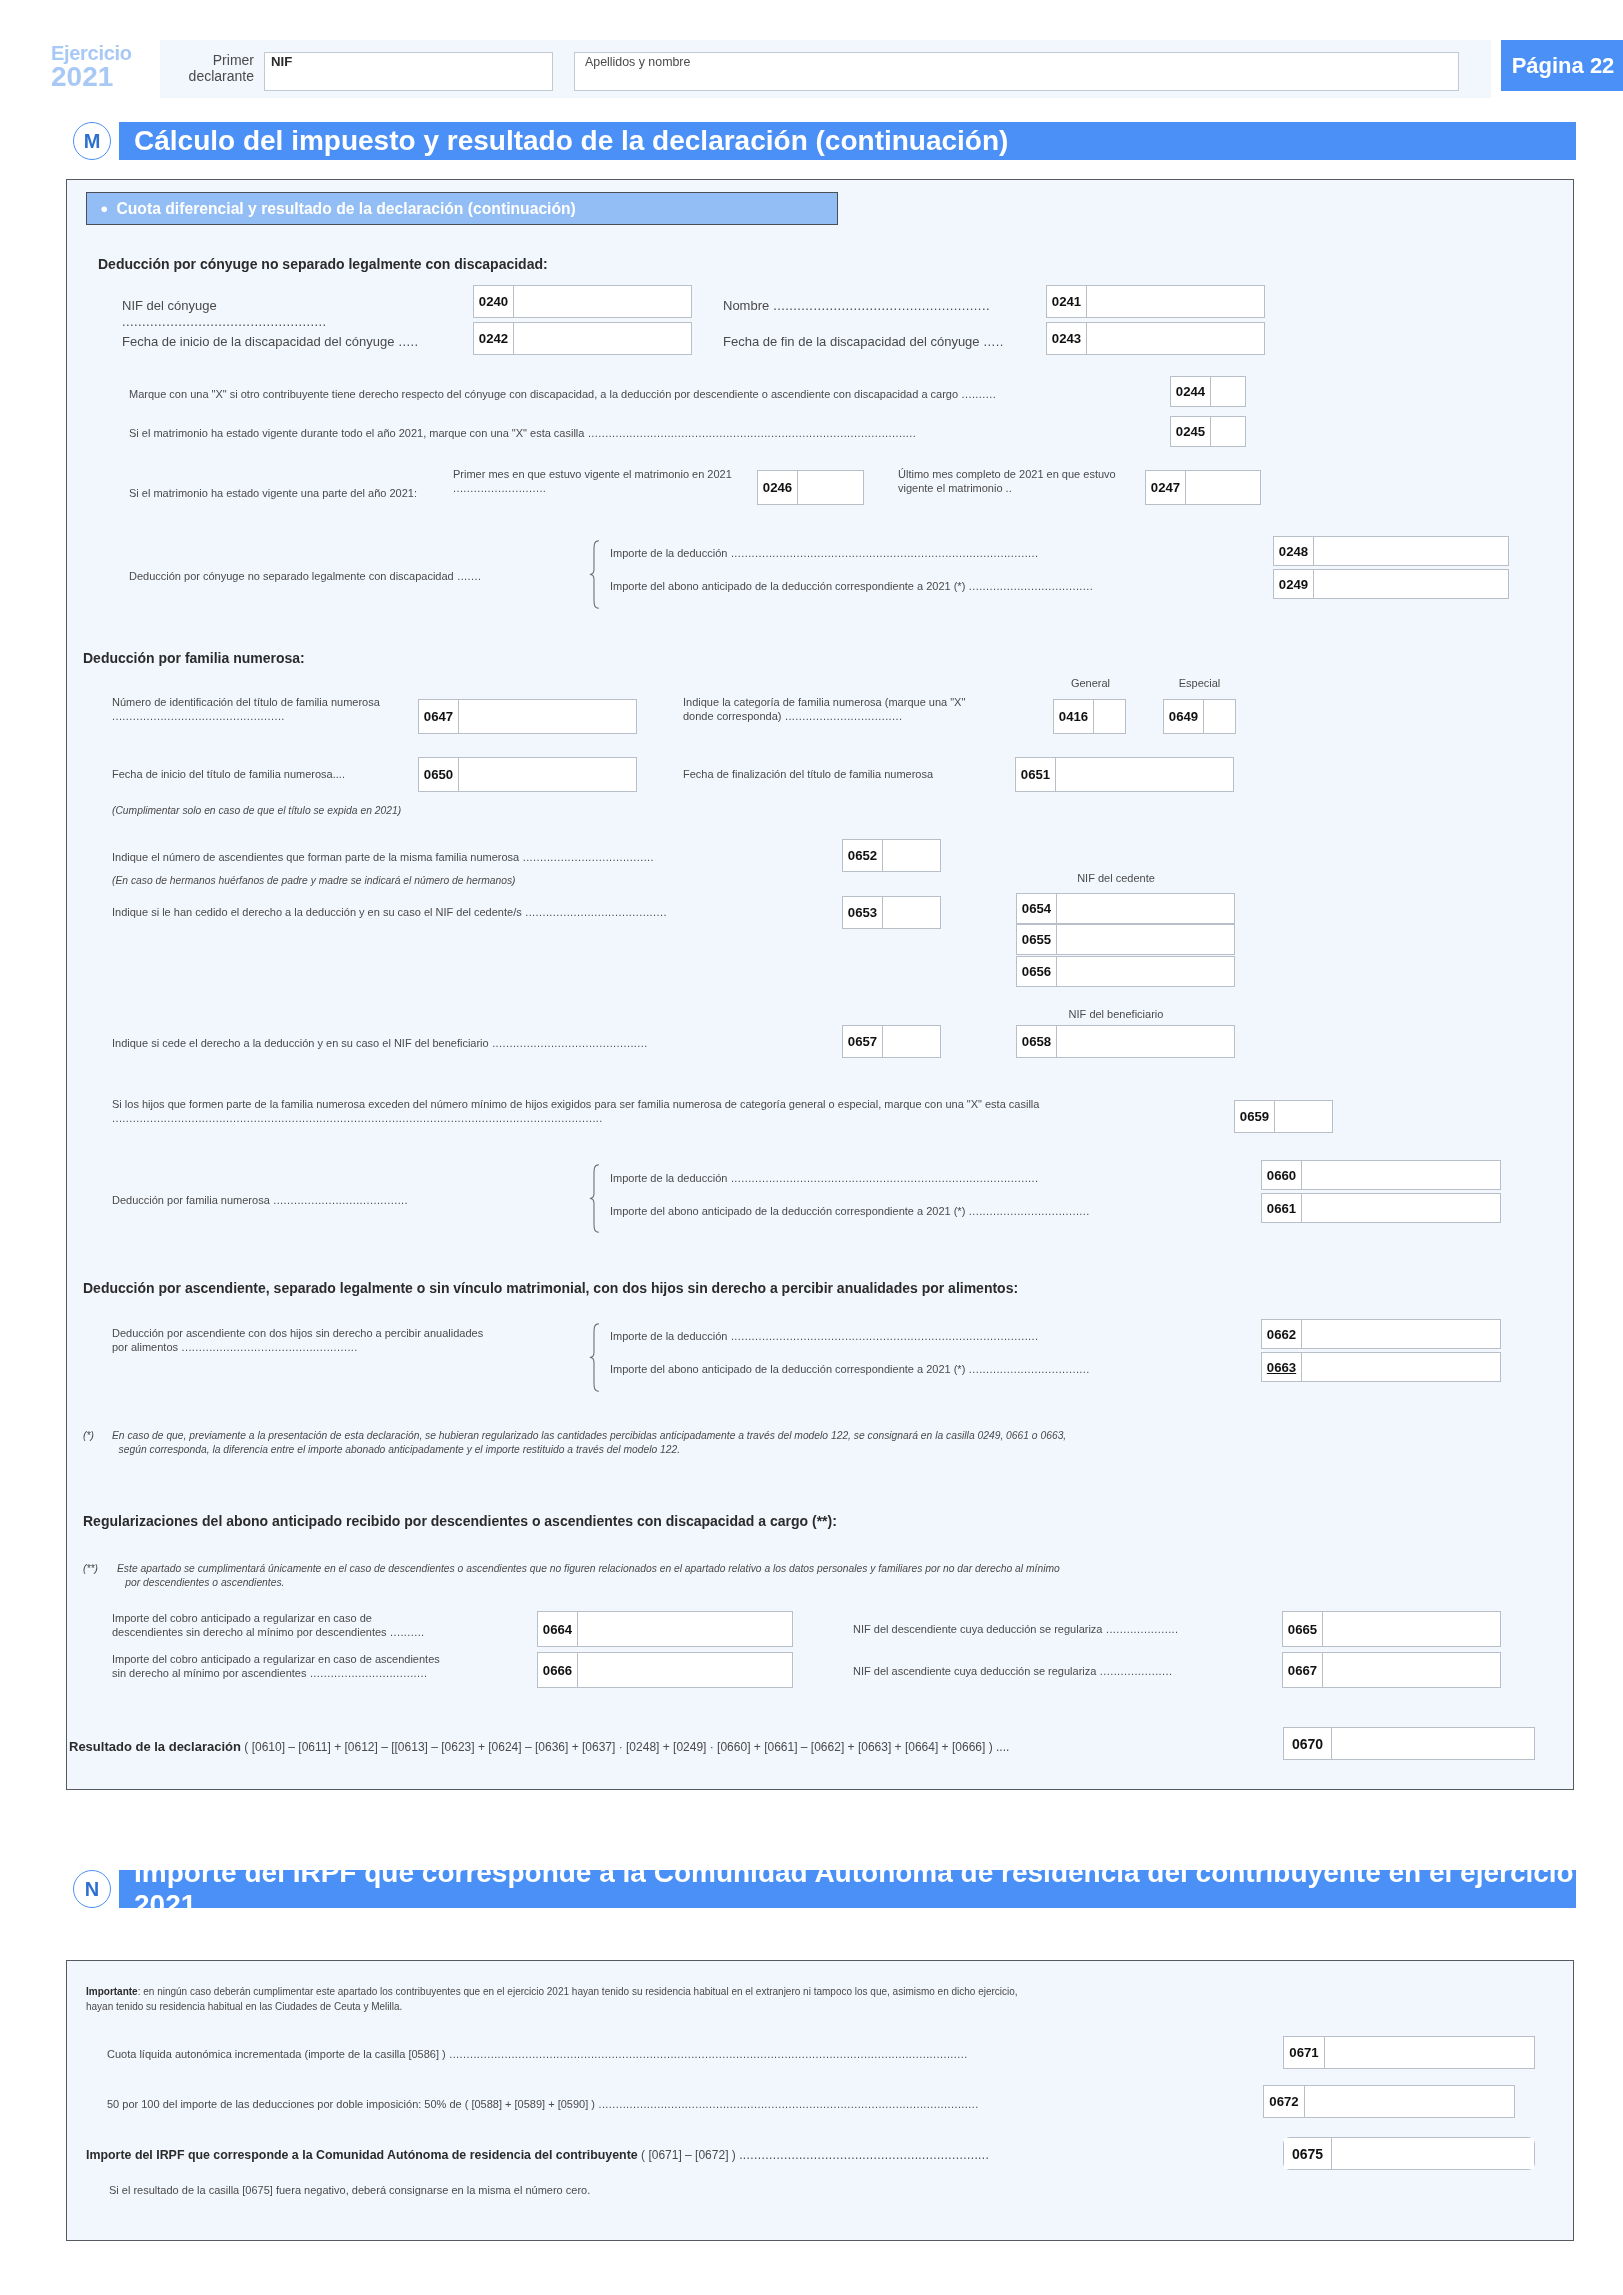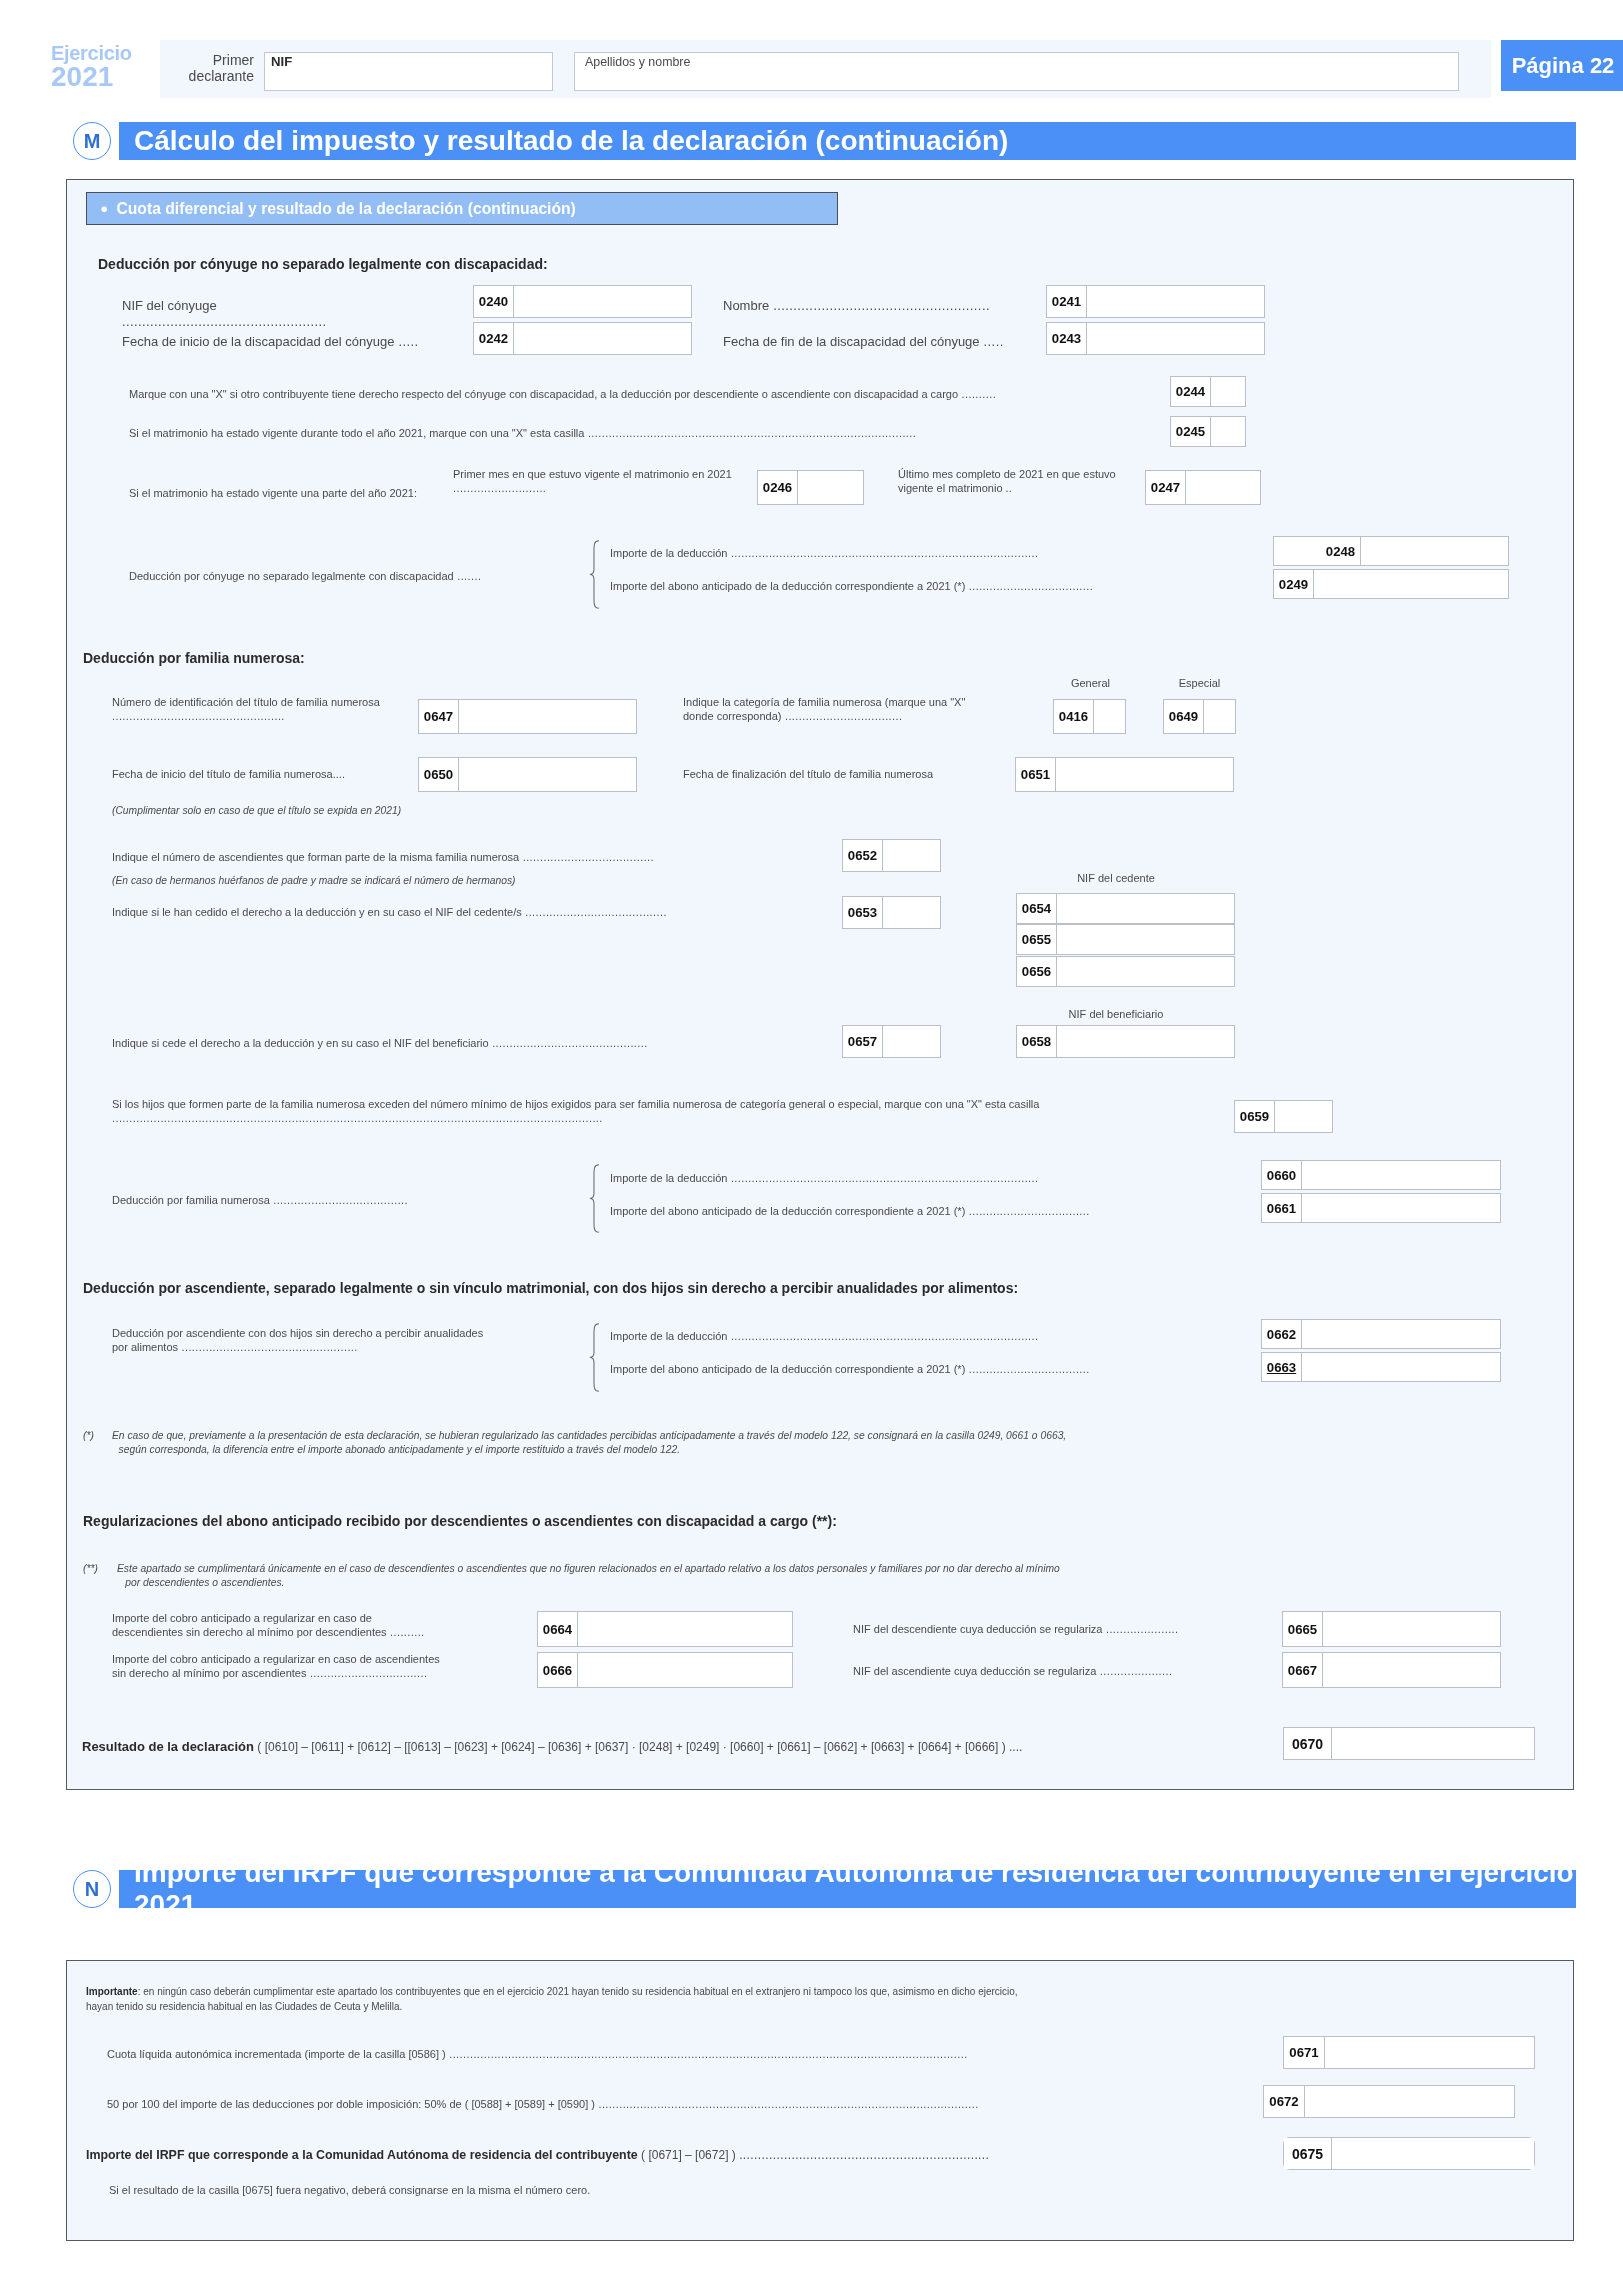--- a/index.html
+++ b/index.html
@@ -206,21 +206,21 @@
   <span>Deducción por cónyuge no separado legalmente con discapacidad</span><span class="dots"> .......</span>
 </div>
 <div class="brace" style="left:589px; top:540px;">
   <svg width="11.6" height="69" viewBox="0 0 14 84">
       <path d="M12 1 C6 1 6 6 6 14 L6 36 C6 41 3 42 1 42 C3 42 6 43 6 48 L6 70 C6 78 6 83 12 83" fill="none" stroke="#6b6b6b" stroke-width="1.3"></path>
     </svg>
 </div>
 <div class="lbl-sm" style="left:610px; top:546px; width:662px;">
   <span>Importe de la deducción</span><span class="dots"> .........................................................................................</span>
 </div>
-<div class="fbox" style="left:1273px; top:536px; width:236px; height:30px;padding-left:47px;">
+<div class="fbox" style="left:1273px; top:536px; width:236px; height:30px;">
   <div class="code" style="width:40px;">0248</div>
   <div class="val"></div>
 </div>
 <div class="lbl-sm" style="left:610px; top:579px; width:662px;">
   <span>Importe del abono anticipado de la deducción correspondiente a 2021  (*)</span><span class="dots"> ....................................</span>
 </div>
 <div class="fbox" style="left:1273px; top:569px; width:236px; height:30px;">
   <div class="code" style="width:40px;">0249</div>
   <div class="val"></div>
 </div>
@@ -401,21 +401,21 @@
   <div class="val"></div>
 </div>
 <div class="lbl-sm" style="left:853px; top:1664px; width:438px;">
   <span>NIF del ascendiente cuya deducción se regulariza</span><span class="dots"> .....................</span>
 </div>
 <div class="fbox" style="left:1282px; top:1652px; width:219px; height:36px;">
   <div class="code" style="width:40px;">0667</div>
   <div class="val"></div>
 </div>
 
-<div style="position:absolute; left:82px; top:1739px; width:1199px; font-size:12px; color:#4a4a4a;">
+<div style="position:absolute; left:69px; top:1739px; width:1199px; font-size:12px; color:#4a4a4a;">
   <span style="font-weight:bold; font-size:13px; color:#2b2b2b;">Resultado de la declaración</span>
   <span>( [0610] – [0611] + [0612] – [[0613] – [0623] + [0624]  – [0636] + [0637]  · [0248] + [0249]  · [0660] + [0661] – [0662] + [0663] + [0664] + [0666] ) ....</span>
 </div>
 <div class="fbox big" style="left:1283px; top:1727px; width:252px; height:33px;">
   <div class="code" style="width:48px;">0670</div>
   <div class="val"></div>
 </div>
 
 <div class="sec-banner" style="left:73px; top:1870px; width:1503px;">
   <div class="sec-letter">N</div>

